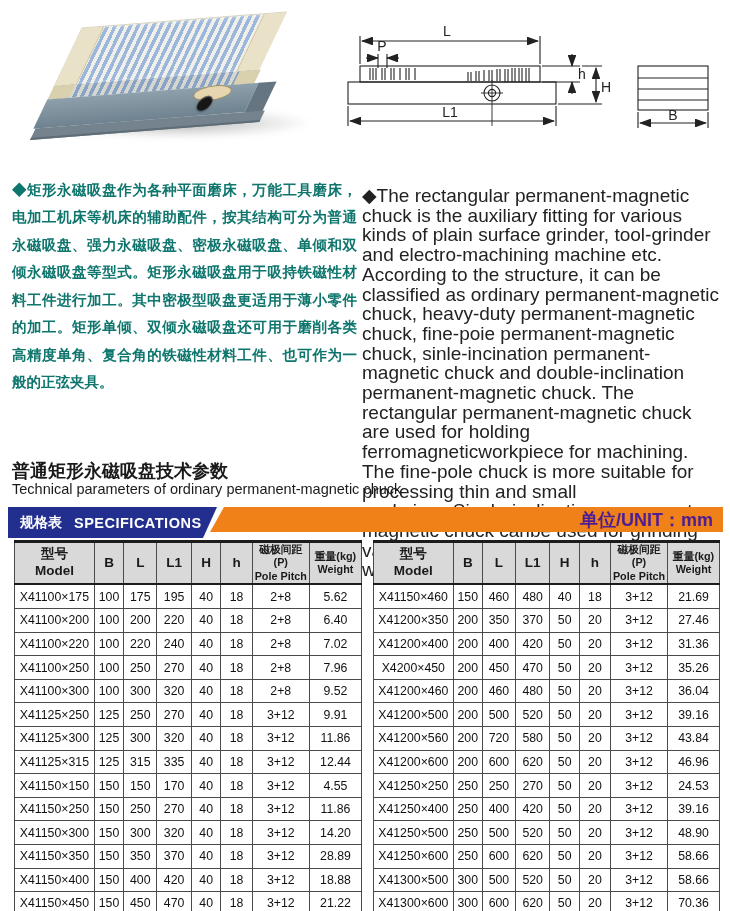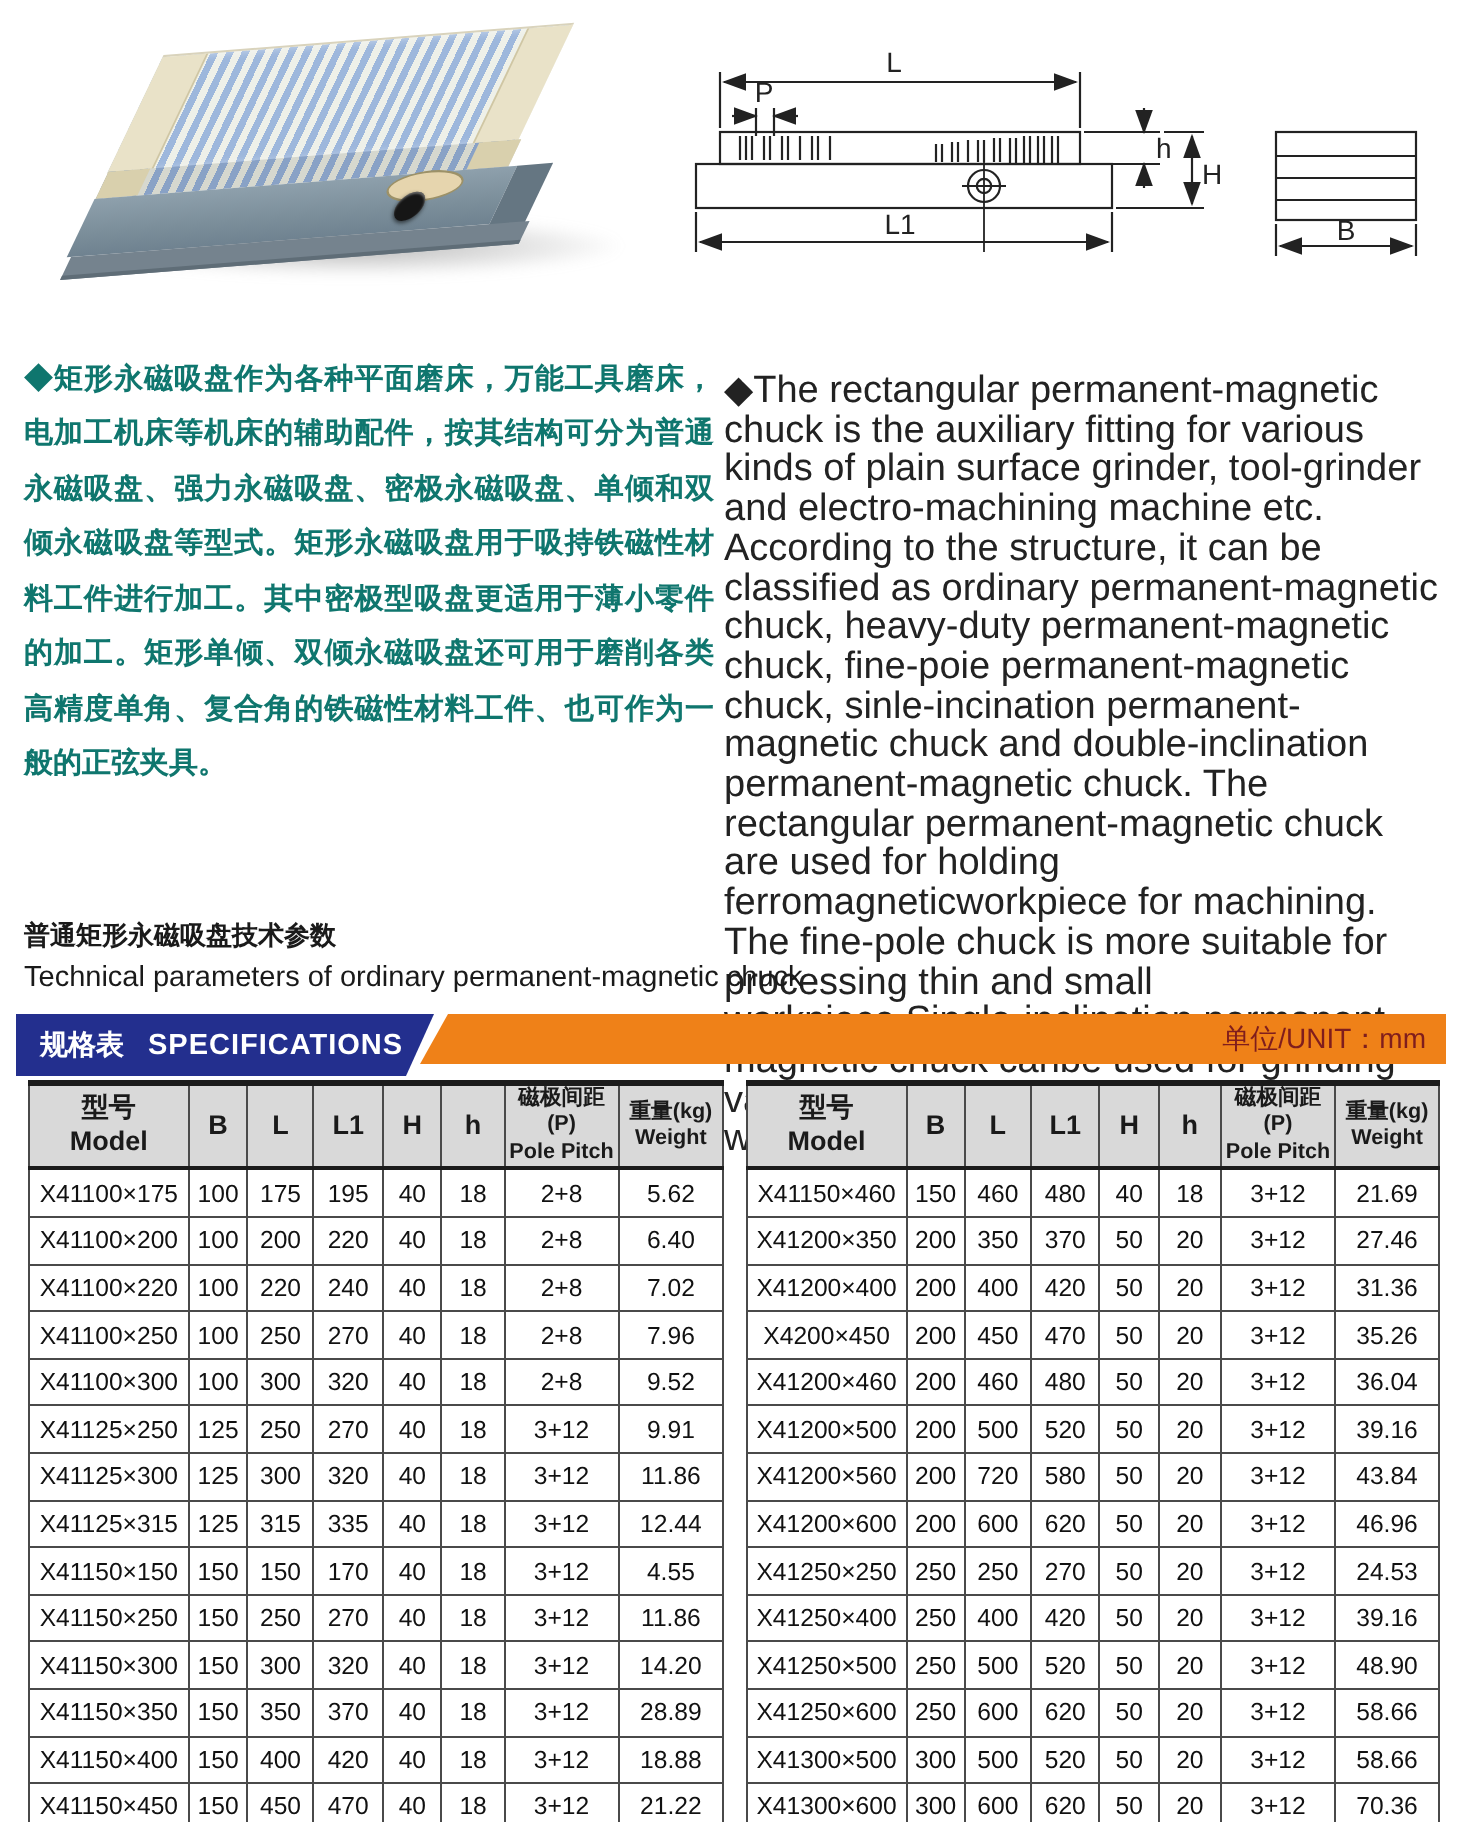--- a/index.html
+++ b/index.html
@@ -40,35 +40,35 @@
   .diagram svg{width:100%;height:100%;}
   .diagram text{font-family:"Liberation Sans",sans-serif;font-size:14px;fill:#222;}
 
   
   .intro-zh{position:absolute;left:12px;top:162px;width:345px;font-size:14.5px;font-weight:bold;
       line-height:27.5px;text-align:justify;color:#0f766e;}
   .intro-en{position:absolute;left:362px;top:162px;width:362px;font-size:19px;
       line-height:19.7px;color:#222;margin-top:24px;}
 
   
-  .sec-title-zh{position:absolute;left:12px;top:459px;font-size:13px;font-weight:bold;font-family:Liberation Mono, monospace;}
+  .sec-title-zh{position:absolute;left:12px;top:459px;font-size:18px;font-weight:bold;font-family:Liberation Mono, monospace;}
   .sec-title-en{position:absolute;left:12px;top:481px;font-size:14.5px;}
 
   
   .spec-bar{position:absolute;left:8px;top:507px;width:715px;height:25px;background:var(--orange,#ef8118);}
   .spec-tag-white{position:absolute;left:0;top:0;height:25px;width:216px;background:#ffffff;
       clip-path:polygon(0 0,100% 0,calc(100% - 14px) 100%,0 100%);}
   .spec-tag{position:absolute;left:0;top:0;height:31px;width:209px;background:var(--navy,#232f8e);
       clip-path:polygon(0 0,100% 0,calc(100% - 14px) 100%,0 100%);
       display:flex;align-items:center;padding-left:12px;box-sizing:border-box;}
   .spec-tag span{color:#fff;font-weight:bold;}
   .spec-tag .zh{font-size:14px;margin-right:12px;}
   .spec-tag .en{font-size:14.5px;letter-spacing:.5px;}
   .spec-unit{position:absolute;right:10px;top:0;height:25px;display:flex;align-items:center;
-      color:#7f1d1d;font-weight:normal;font-size:14px;}
+      color:#4c1d95;font-weight:bold;font-size:18px;}
 
   
   .tables{position:absolute;left:14px;top:540px;width:706px;display:flex;gap:11px;}
   table.spec-table{border-collapse:collapse;table-layout:fixed;
       border-top:3px solid #1c1c1c;border-bottom:4px double #1c1c1c;}
   .t-left{width:348px;} .t-right{width:347px;}
   .spec-table th,.spec-table td{border:1px solid #4a4a4a;text-align:center;vertical-align:middle;
       padding:0;overflow:hidden;}
   .spec-table thead th{background:var(--hdrgrey,#d9d9d9);height:40px;border-bottom:2px solid #1c1c1c;
       white-space:pre-line;font-size:13.5px;line-height:1.25;}

